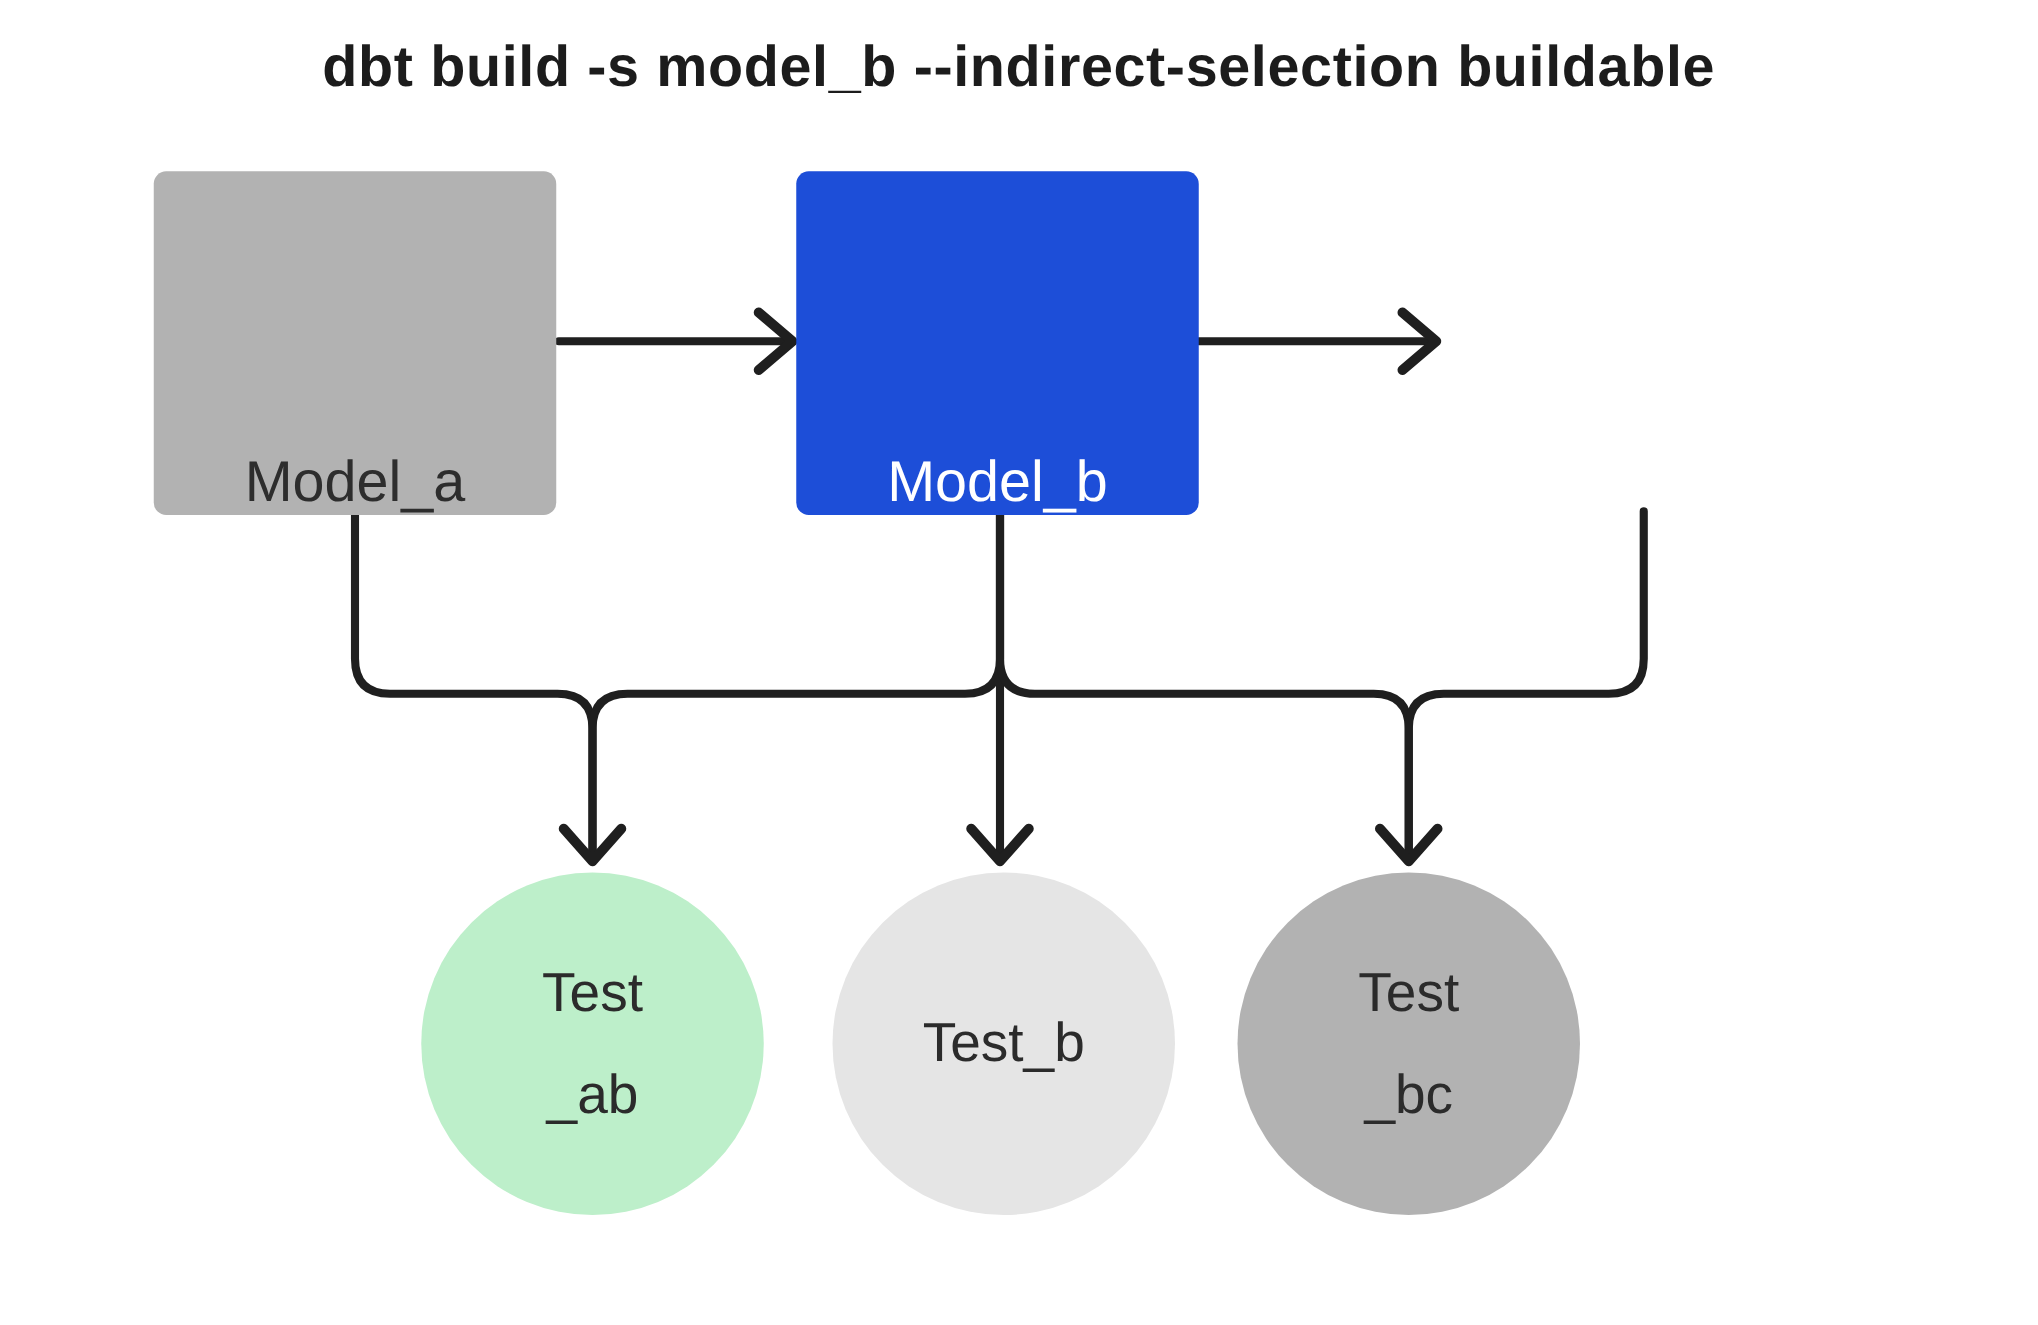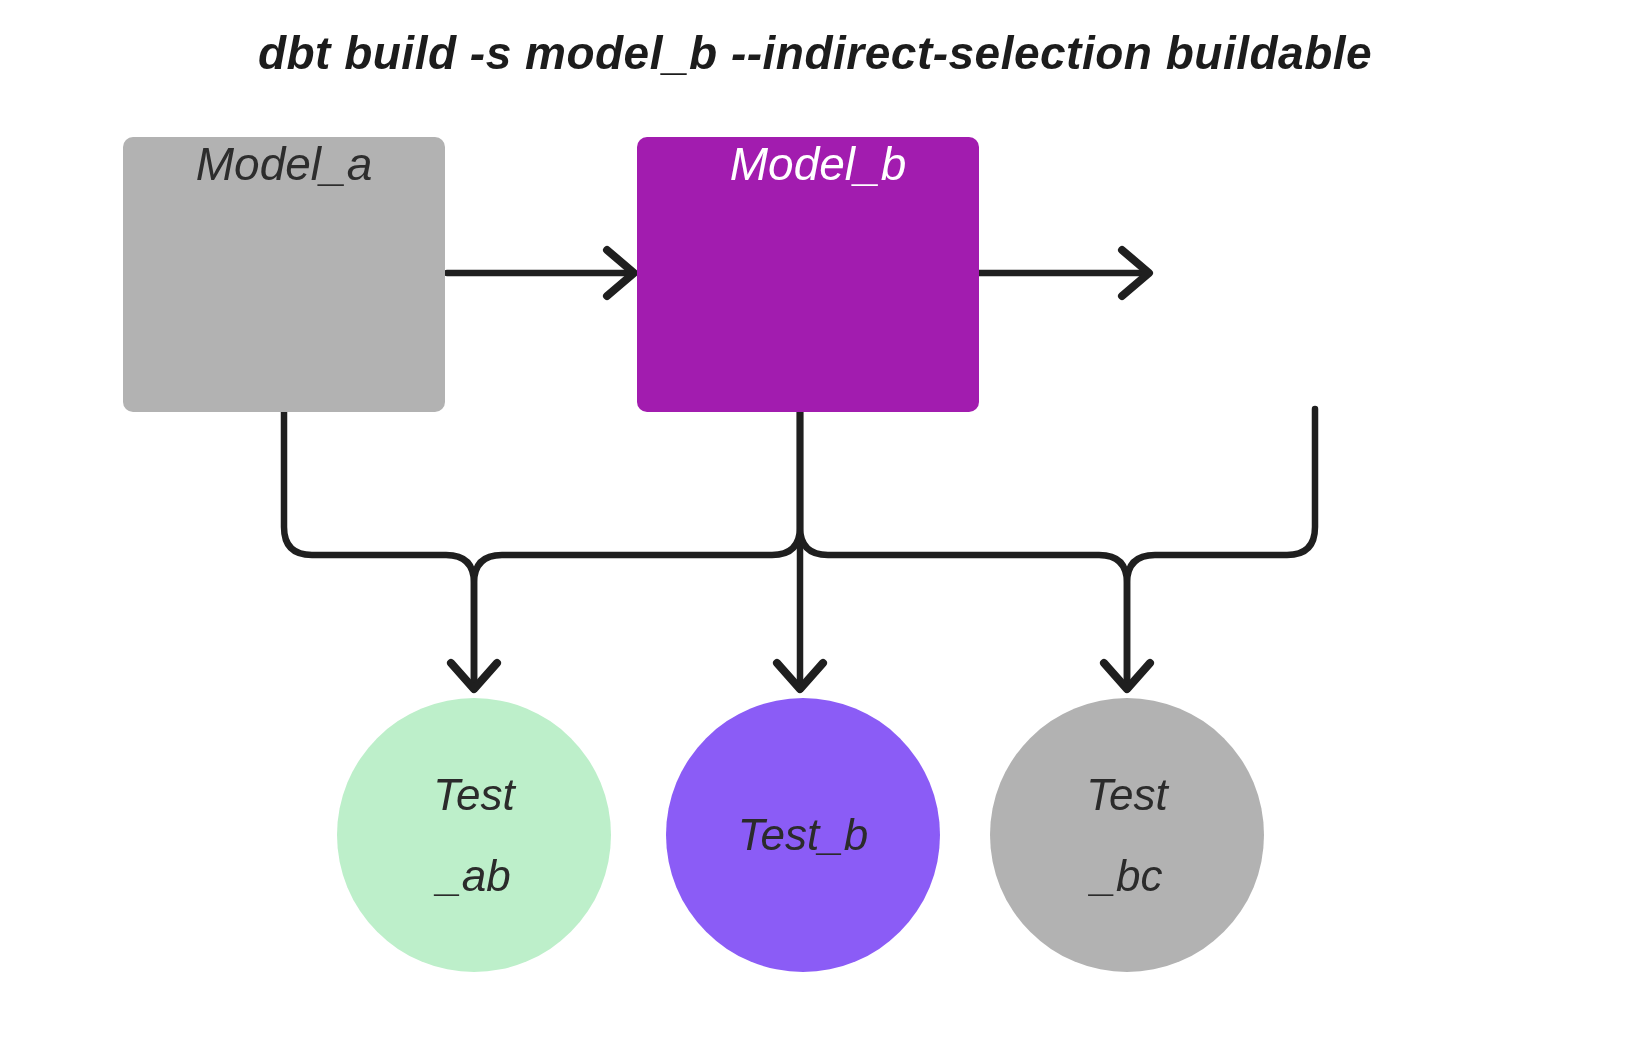--- a/index.html
+++ b/index.html
@@ -9,21 +9,20 @@
     width: 1630px;
     height: 1060px;
     overflow: hidden;
     font-family: "Liberation Sans", "DejaVu Sans", sans-serif;
   }
   .stage {
     position: relative;
     width: 1540px;
     height: 1060px;
     background: #ffffff;
-    font-style: italic;
   }
   .title {
     position: absolute;
     top: 26px;
     left: 0;
     width: 1630px;
     text-align: center;
     font-size: 46px;
     font-weight: 600;
     letter-spacing: 0.5px;
@@ -44,21 +43,21 @@
   }
   .edge-line   { stroke-width: 6.5px; stroke-linecap: round; }
   .arrow-head  { stroke-width: 8px; stroke-linecap: round; stroke-linejoin: round; }
   .node-box {
     position: absolute;
     top: 137px;
     width: 322px;
     height: 275px;
     border-radius: 10px;
     display: flex;
-    align-items: flex-start;
+    align-items: flex-end;
     justify-content: center;
     font-size: 46px;
     z-index: 2;
   }
   .node-box.pos-a { left: 123px; }
   .node-box.pos-b { left: 637px; }
   .node-box.pos-c { left: 1154px; }
   .test-circle {
     position: absolute;
     top: 698px;
@@ -103,31 +102,31 @@
 
     <path class="arrow-head" d="M 451 663 L 474 689 L 497 663" stroke="#1F1F1F"></path>
     <path class="arrow-head" d="M 777 663 L 800 689 L 823 663" stroke="#1F1F1F"></path>
     <path class="arrow-head" d="M 1104 663 L 1127 689 L 1150 663" stroke="#1F1F1F"></path>
   </svg>
 
   <div class="node-box pos-a" style="background: rgb(178, 178, 178);">
     <span style="color: rgb(45, 45, 45);">Model_a</span>
   </div>
 
-  <div class="node-box pos-b" style="background: #a21caf; padding-left: 20px;">
+  <div class="node-box pos-b" style="background: #1d4ed8;">
     <span style="color: rgb(255, 255, 255);">Model_b</span>
   </div>
 
 
   <div class="test-circle pos-ab" style="background: rgb(189, 239, 202);">
     <span style="color: rgb(43, 43, 43);">Test
 _ab</span>
   </div>
 
-  <div class="test-circle pos-b" style="background: #8b5cf6;">
+  <div class="test-circle pos-b" style="background: #e5e5e5;">
     <span style="color: rgb(43, 43, 43);">Test_b</span>
   </div>
 
   <div class="test-circle pos-bc" style="background: rgb(178, 178, 178);">
     <span style="color: rgb(43, 43, 43);">Test
 _bc</span>
   </div>
 
 </div>
 

